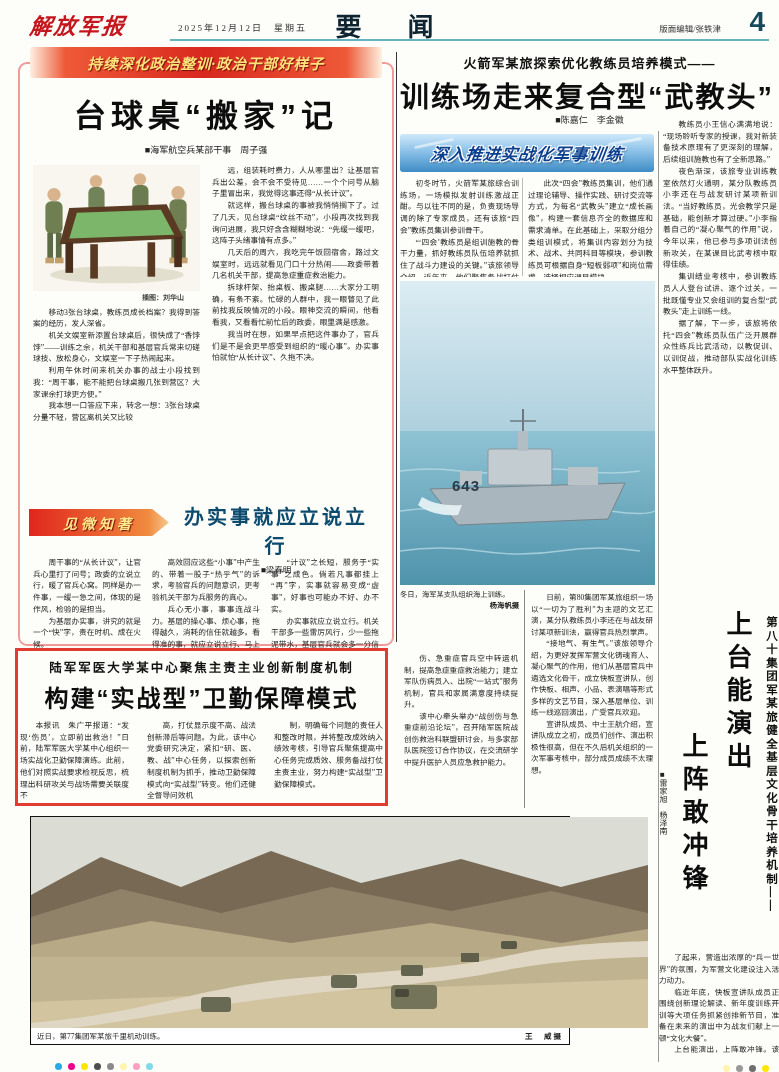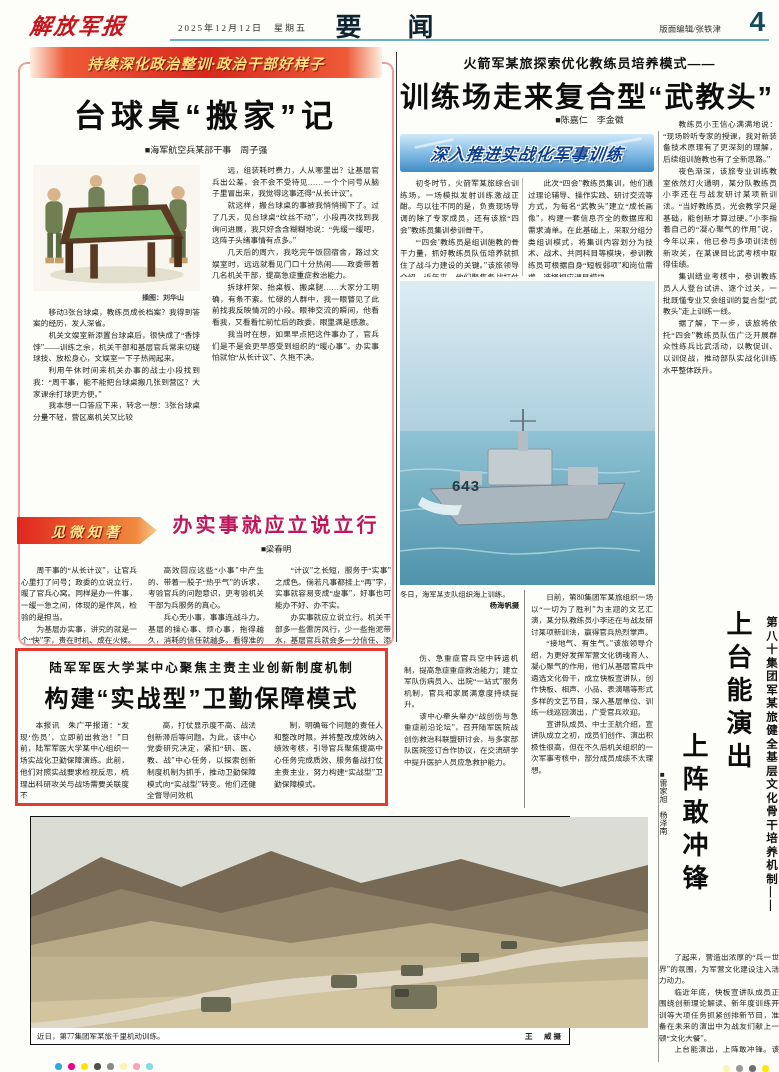--- a/index.html
+++ b/index.html
@@ -34,29 +34,29 @@
              text-shadow:1px 1px 1px #7a0e08;}
   .lb-title{margin-top:26px;text-align:center;font-size:32px;font-weight:bold;letter-spacing:5px;color:#0d0d0d;}
   .lb-byline{text-align:center;font-size:9px;margin-top:7px;color:#222;}
   .lb-body{display:flex;gap:12px;padding:9px 13px 0 13px;height:336px;overflow:hidden;}
   .col{flex:1;font-size:7.7px;line-height:1.52;text-align:justify;}
   .col p{margin:0;text-indent:2em;}
   .illus{width:100%;height:126px;background:#f8f6ee;display:block;}
   .illus-cap{font-size:7px;font-weight:bold;color:#444;text-align:right;padding:2px 16px 3px 0;}
 
   
-  .sec{margin-top:8px;padding:0 1px;}
+  .sec{margin-top:0;padding:0 13px;}
   .sec-head{position:relative;height:48px;}
   .ribbon{position:absolute;left:-4px;top:8px;width:140px;height:27px;
           background:linear-gradient(90deg,#e0261d,#f08a3e 85%,#f7c98f);
           clip-path:polygon(0 0,88% 0,100% 50%,88% 100%,0 100%);
           display:flex;align-items:center;justify-content:center;
           color:#ffe88a;font-style:italic;font-weight:bold;font-size:14px;letter-spacing:4px;
           text-shadow:1px 1px 1px #7a0e08;}
-  .sec-title{margin-left:140px;text-align:center;font-size:20px;font-weight:bold;letter-spacing:3px;color:#be185d;}
+  .sec-title{margin-left:140px;text-align:center;font-size:20px;font-weight:bold;letter-spacing:3px;color:#0c4a6e;}
   .sec-byline{margin-left:140px;text-align:center;font-size:8.5px;margin-top:4px;color:#222;}
   .sec-cols{display:flex;gap:11px;margin-top:8px;height:92px;overflow:hidden;}
 
   
   .rt-kicker{position:absolute;left:400px;top:53px;width:379px;text-align:center;
              font-size:13px;font-weight:bold;color:#111;letter-spacing:1px;}
   .rt-title{position:absolute;left:400px;top:73px;width:379px;text-align:left;
             font-size:29px;font-weight:bold;letter-spacing:2px;color:#0d0d0d;}
   .rt-byline{position:absolute;left:400px;top:113px;width:379px;text-align:center;font-size:9px;color:#222;}
   .rt-banner{position:absolute;left:400px;top:134px;width:254px;height:38px;border-radius:3px;

